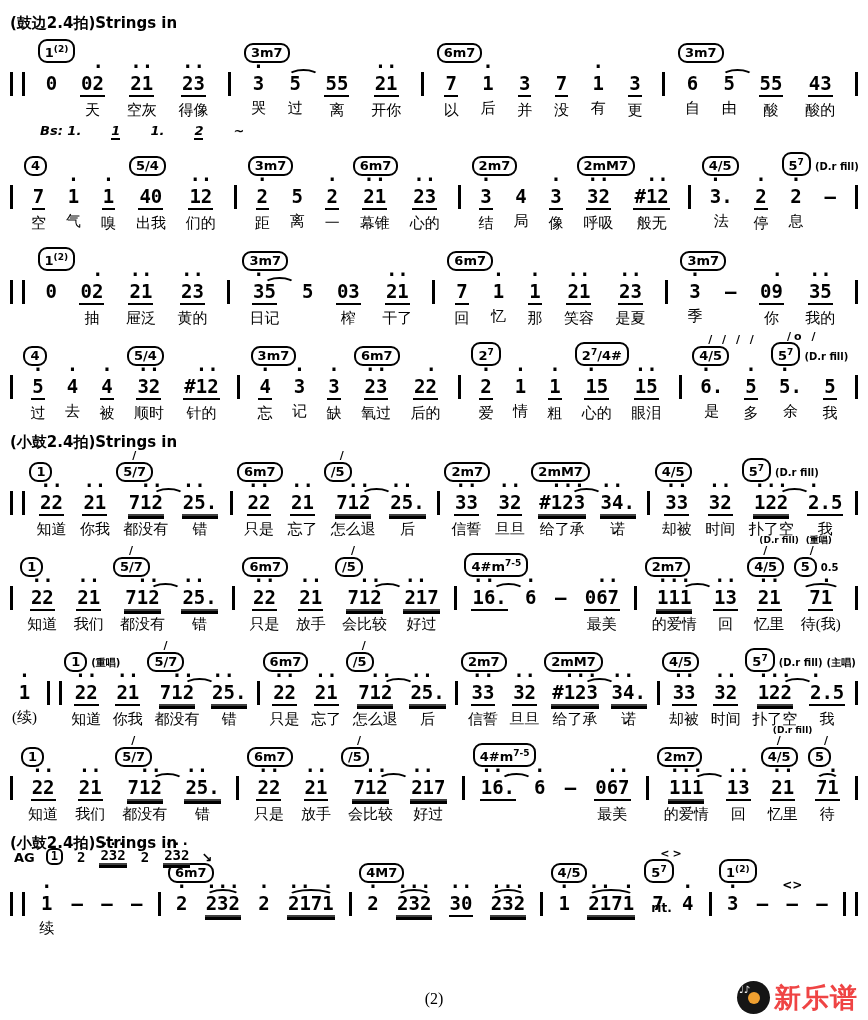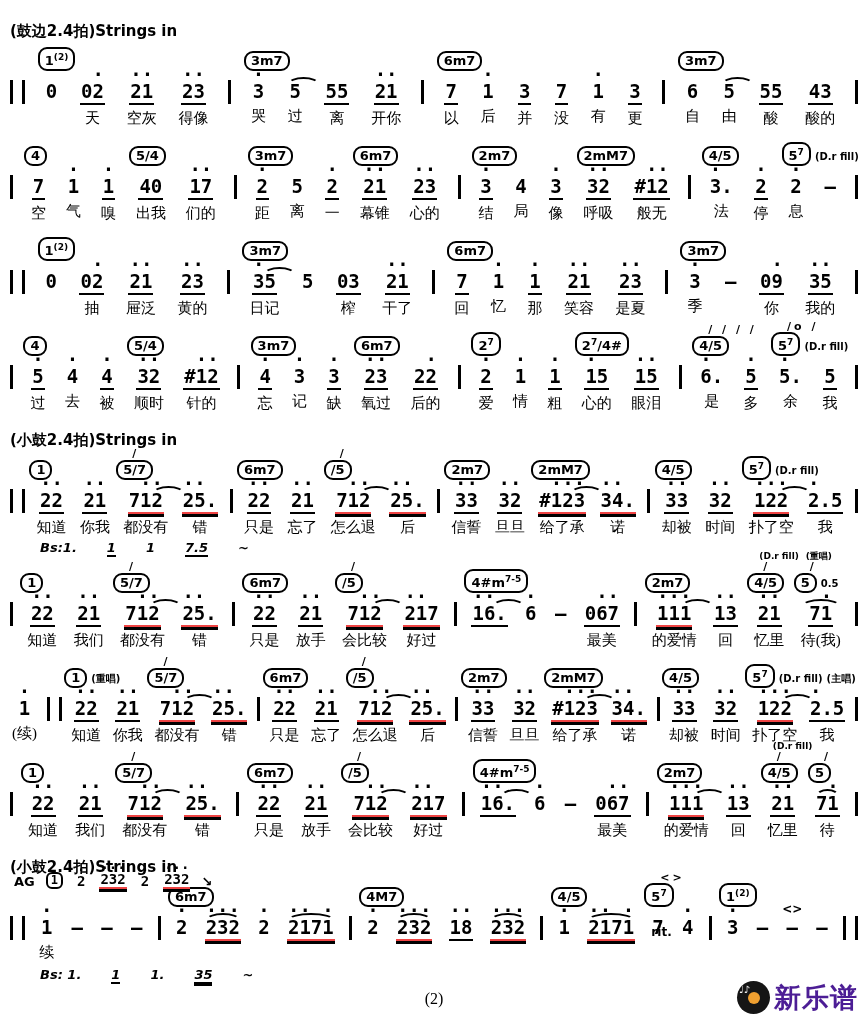--- a/index.html
+++ b/index.html
@@ -1,25 +1,25 @@
 <!DOCTYPE html>
 <html><head>
 <meta charset="utf-8">
 <style>
   html,body{margin:0;padding:0}
   body{width:868px;height:1020px;position:relative;background:#fff;color:#000;
        overflow:hidden;box-sizing:border-box;padding:4px 8px;
        font-family:"DejaVu Sans",sans-serif}
-  .sys-header{font:bold 15px "DejaVu Sans",sans-serif;margin:18px 0 -8px 2px}
+  .sys-header{font:bold 15px "DejaVu Sans",sans-serif;margin:10px 0 -8px 2px}
   .sys{position:relative;display:flex;justify-content:space-between;align-items:flex-start;margin:36px 2px 0}
   .tok{position:relative;display:flex;flex-direction:column;align-items:center;padding:0 2px}
   .dots{height:11px;font:bold 19px/11px "DejaVu Sans Mono",monospace;white-space:pre}
   .num{font:bold 19px/23px "DejaVu Sans Mono",monospace;white-space:pre;padding:0 1px}
   .u1{border-bottom:2px solid #000}
-  .u2{border-bottom:2px solid #ef4444;box-shadow:0 3px 0 #000}
+  .u2{border-bottom:2px solid #404040;box-shadow:0 3px 0 #000}
   .lyr{height:19px;font:15px/19px "Liberation Serif",serif;white-space:nowrap;margin-top:4px}
   .tok.bar{display:block;width:3px;height:24px;background:#000;margin-top:11px;padding:0}
   .tok.dbar{display:block;width:9px;height:24px;margin-top:11px;padding:0;background:transparent;
             border-left:3px solid #000;border-right:3px solid #000}
   .arc{position:absolute;border:2px solid transparent;border-top-color:#000;border-radius:50%;height:10px;z-index:2}
   .arc.self{top:8px;left:3px;right:3px}
   .arc.next{top:8px;right:-14px;width:27px}
   .chord{position:absolute;bottom:calc(100% - 2px);left:-5px;z-index:3;white-space:nowrap;text-align:left}
   .ch-box{display:inline-block;border:2px solid #000;border-radius:9px;padding:0 5px;
           font-weight:bold;font-size:13px;line-height:16px;background:#fff}
@@ -34,21 +34,21 @@
   .bu1{border-bottom:2px solid #000}
   .bu2{border-bottom:2px solid #000;box-shadow:0 2px 0 #000}
   .ag{position:absolute;top:-40px;left:4px;display:flex;align-items:flex-end;gap:9px;z-index:4}
   .ag .num{font:bold 14px/15px "DejaVu Sans Mono",monospace}
   .ag .dots{height:7px;font:bold 14px/7px "DejaVu Sans Mono",monospace}
   .ag .lbl{font:bold 13px/15px "DejaVu Sans",sans-serif}
   .ag .boxed .num{border:2px solid #000;border-radius:6px;padding:0 3px;font-size:12px;line-height:13px}
   #footer{position:absolute;left:0;right:0;bottom:2px;height:40px}
   .pagenum{position:absolute;left:50%;transform:translateX(-50%);bottom:10px;font:16px "Liberation Serif",serif}
   .logo{position:absolute;right:10px;bottom:4px;display:flex;align-items:center;gap:4px}
-  .logo-text{font:bold 27px/30px "DejaVu Sans",sans-serif;letter-spacing:1px;color:#4c1d95}
+  .logo-text{font:bold 27px/30px "DejaVu Sans",sans-serif;letter-spacing:1px;color:#ef4444}
   .disc{width:33px;height:33px;border-radius:50%;background:#151515;position:relative;flex:0 0 auto}
   .disc::after{content:"";position:absolute;left:50%;top:50%;width:12px;height:12px;margin:-6px 0 0 -6px;
                border-radius:50%;background:#F0A030}
   .disc .notes{position:absolute;left:2px;top:3px;color:#fff;font-size:10px;z-index:1}
 </style>
 </head>
 <body>
 
 <div id="score">
     <div class="sys-header">(鼓边2.4拍)Strings in</div>
@@ -156,20 +156,21 @@
         <div class="num u1">55</div>
         <div class="lyr">酸</div>
       </div>
       <div class="tok">
         <div class="dots"> </div>
         <div class="num u1">43</div>
         <div class="lyr">酸的</div>
       </div>
       <div class="tok bar"></div>
     </div>
+    <div class="bass"><span>Bs: 1.</span><span class="bu1">1</span><span>1.</span><span class="bu1">2</span><span>~</span></div>
     <div class="sys">
       <div class="tok bar"></div>
       <div class="tok">
         <div class="chord">
           <div class="ch-row"><span class="ch-box">4</span></div>
         </div>
         <div class="dots"> </div>
         <div class="num u1">7</div>
         <div class="lyr">空</div>
       </div>
@@ -186,21 +187,21 @@
       <div class="tok">
         <div class="chord">
           <div class="ch-row"><span class="ch-box">5/4</span></div>
         </div>
         <div class="dots"> </div>
         <div class="num u1">40</div>
         <div class="lyr">出我</div>
       </div>
       <div class="tok">
         <div class="dots">··</div>
-        <div class="num u1">17</div>
+        <div class="num u1">12</div>
         <div class="lyr">们的</div>
       </div>
       <div class="tok bar"></div>
       <div class="tok">
         <div class="chord">
           <div class="ch-row"><span class="ch-box">3m7</span></div>
         </div>
         <div class="dots">·</div>
         <div class="num u1">2</div>
         <div class="lyr">距</div>
@@ -633,21 +634,20 @@
         <div class="arc next"></div>
         <div class="lyr">扑了空</div>
       </div>
       <div class="tok">
         <div class="dots">·  </div>
         <div class="num u1">2.5</div>
         <div class="lyr">我</div>
       </div>
       <div class="tok bar"></div>
     </div>
-    <div class="bass"><span>Bs:1.</span><span class="bu1">1</span><span>1</span><span class="bu1">7.5</span><span>~</span></div>
     <div class="sys">
       <div class="tok bar"></div>
       <div class="tok">
         <div class="chord">
           <div class="ch-row"><span class="ch-box">1</span></div>
         </div>
         <div class="dots">··</div>
         <div class="num u1">22</div>
         <div class="lyr">知道</div>
       </div>
@@ -1089,21 +1089,21 @@
         <div class="lyr"></div>
       </div>
       <div class="tok">
         <div class="dots">···</div>
         <div class="num u2">232</div>
         <div class="arc self"></div>
         <div class="lyr"></div>
       </div>
       <div class="tok">
         <div class="dots">··</div>
-        <div class="num u1">18</div>
+        <div class="num u1">30</div>
         <div class="lyr"></div>
       </div>
       <div class="tok">
         <div class="dots">···</div>
         <div class="num u2">232</div>
         <div class="arc self"></div>
         <div class="lyr"></div>
       </div>
       <div class="tok bar"></div>
       <div class="tok">
@@ -1155,21 +1155,20 @@
         <div class="above">&lt;&gt;</div>
         <div class="lyr"></div>
       </div>
       <div class="tok">
         <div class="dots"> </div>
         <div class="num">—</div>
         <div class="lyr"></div>
       </div>
       <div class="tok dbar"></div>
     </div>
-    <div class="bass"><span>Bs: 1.</span><span class="bu1">1</span><span>1.</span><span class="bu2">35</span><span>~</span></div>
   </div>
 
 <div id="footer">
   <div class="pagenum">(2)</div>
   <div class="logo">
     <div class="disc">
         <span class="notes">♩♪</span>
       </div>
     <span class="logo-text">新乐谱</span>
   </div>

